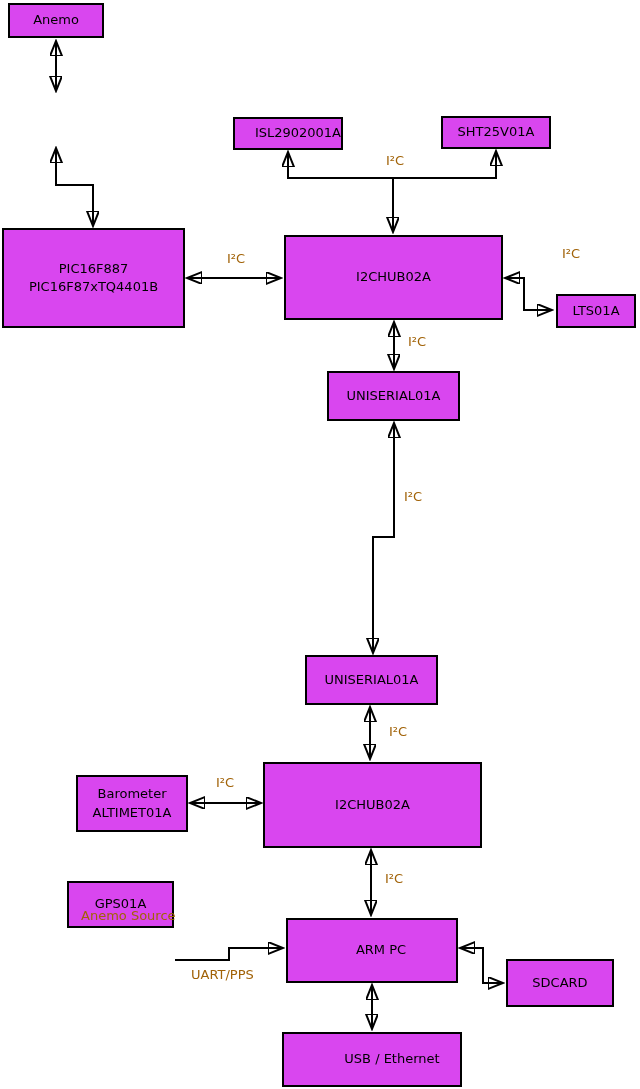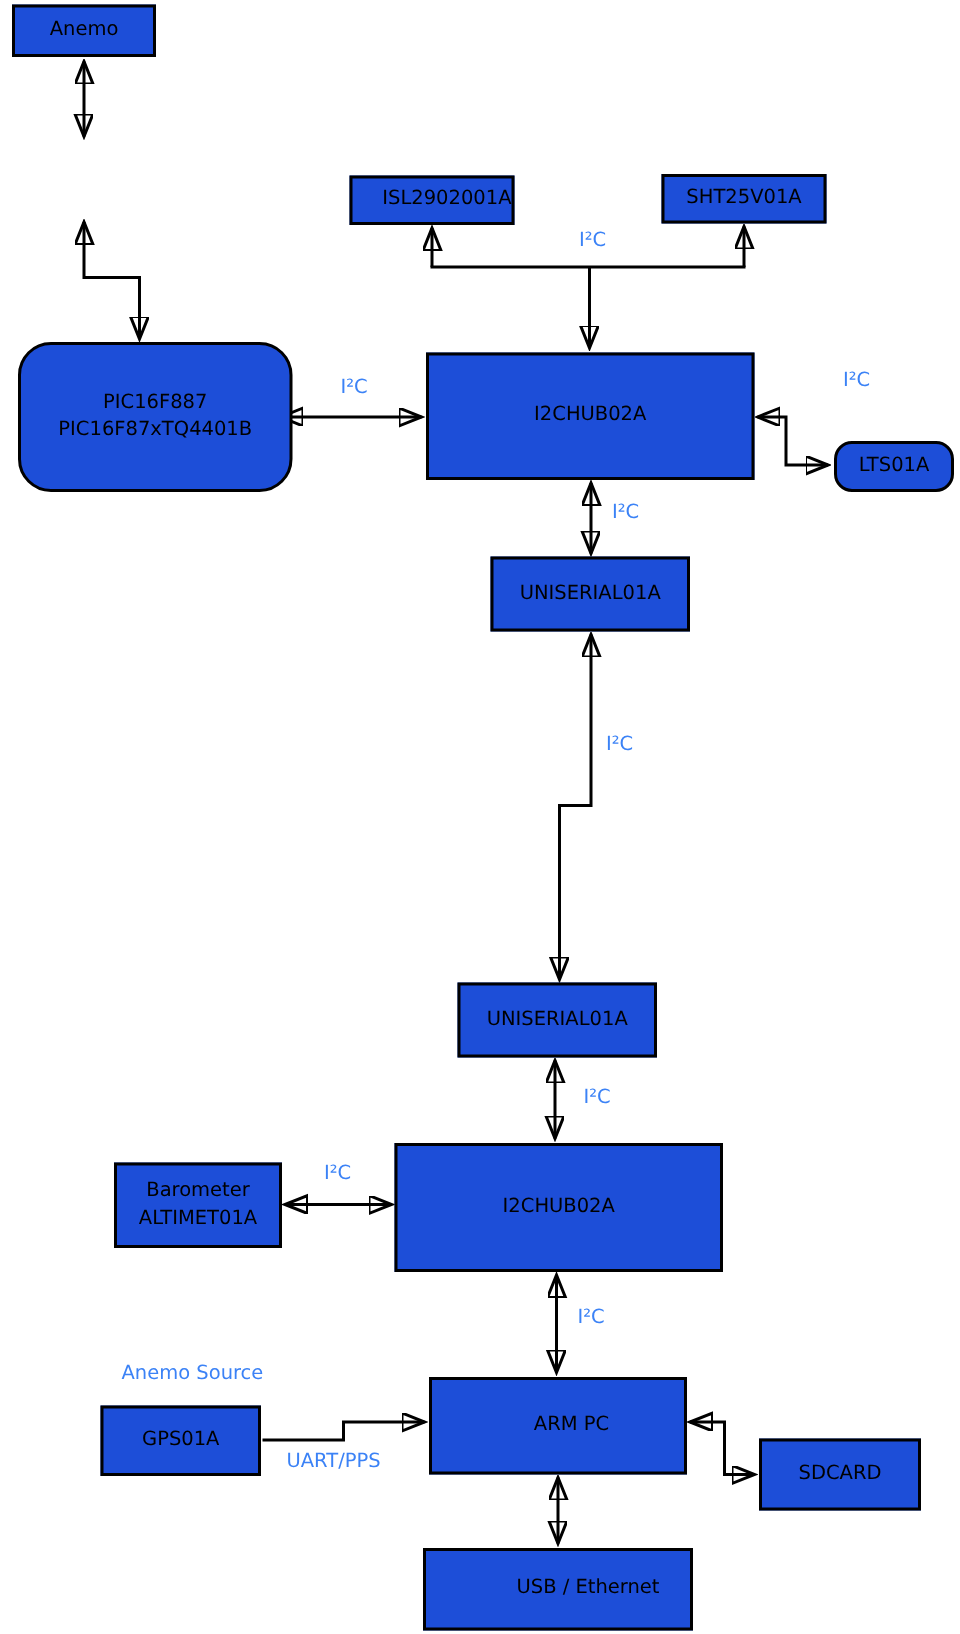--- a/index.html
+++ b/index.html
@@ -13,38 +13,38 @@
     height: 1089px;
     background: #ffffff;
     font-family: "DejaVu Sans", "Liberation Sans", sans-serif;
     color: #000000;
     overflow: hidden;
   }
   .node {
     position: absolute;
     box-sizing: border-box;
     border: 2px solid #000000;
-    background: #1d4ed8;
+    background: #d946ef;
     display: flex;
     align-items: center;
     justify-content: center;
     text-align: center;
   }
   .node-label {
     font-size: 13px;
     line-height: 1.4;
     white-space: pre-line;
     color: #000000;
   }
   .edge-label {
     position: absolute;
     font-size: 13px;
     line-height: 1.2;
     white-space: nowrap;
-    color: #3b82f6;
+    color: #a16207;
   }
   #edges {
     position: absolute;
     left: 0;
     top: 0;
     width: 640px;
     height: 1089px;
   }
   #edges path {
     stroke: #000000;
@@ -92,38 +92,38 @@
     <path d="M460,948 L483,948 L483,983 L503,983" marker-start="url(#arrow)" marker-end="url(#arrow)"></path>
 
     <path d="M372,985 L372,1029" marker-start="url(#arrow)" marker-end="url(#arrow)"></path>
   </svg>
 
   <div class="node" style="left:8px; top:3px; width:96px; height:35px;">
     <span class="node-label">Anemo</span>
   </div>
 
 
-  <div class="node" style="left:12px; top:228px; width:183px; height:100px;border-radius:22px;">
+  <div class="node" style="left:2px; top:228px; width:183px; height:100px;">
     <span class="node-label">PIC16F887
 PIC16F87xTQ4401B</span>
   </div>
 
   <div class="node" style="left:233px; top:117px; width:110px; height:33px;justify-content:flex-end;">
     <span class="node-label">ISL2902001A</span>
   </div>
 
   <div class="node" style="left:441px; top:116px; width:110px; height:33px;">
     <span class="node-label">SHT25V01A</span>
   </div>
 
   <div class="node" style="left:284px; top:235px; width:219px; height:85px;">
     <span class="node-label">I2CHUB02A</span>
   </div>
 
-  <div class="node" style="left:556px; top:294px; width:80px; height:34px;border-radius:12px;">
+  <div class="node" style="left:556px; top:294px; width:80px; height:34px;">
     <span class="node-label">LTS01A</span>
   </div>
 
   <div class="node" style="left:327px; top:371px; width:133px; height:50px;">
     <span class="node-label">UNISERIAL01A</span>
   </div>
 
   <div class="node" style="left:305px; top:655px; width:133px; height:50px;">
     <span class="node-label">UNISERIAL01A</span>
   </div>
@@ -134,21 +134,21 @@
   </div>
 
   <div class="node" style="left:263px; top:762px; width:219px; height:86px;">
     <span class="node-label">I2CHUB02A</span>
   </div>
 
   <div class="node" style="left:286px; top:918px; width:172px; height:65px;padding-left:18px;">
     <span class="node-label">ARM PC</span>
   </div>
 
-  <div class="node" style="left:67px; top:937px; width:107px; height:47px;">
+  <div class="node" style="left:67px; top:881px; width:107px; height:47px;">
     <span class="node-label">GPS01A</span>
   </div>
 
   <div class="node" style="left:506px; top:959px; width:108px; height:48px;align-items:center;">
     <span class="node-label">SDCARD</span>
   </div>
 
   <div class="node" style="left:282px; top:1032px; width:180px; height:55px;padding-left:40px;">
     <span class="node-label">USB / Ethernet</span>
   </div>

